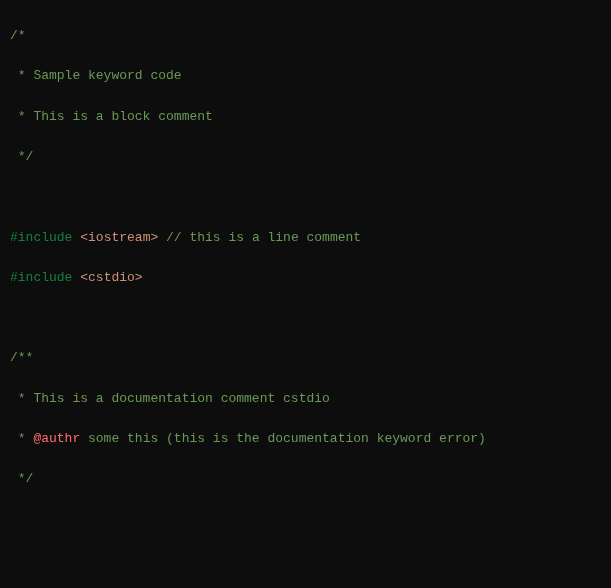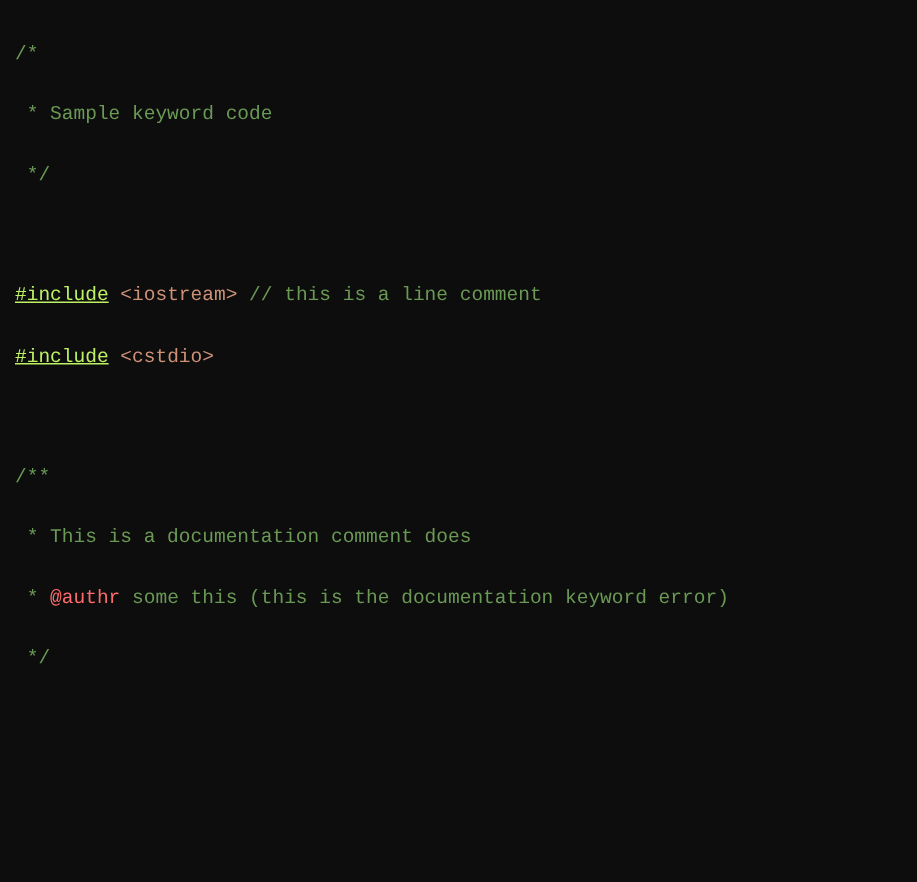--- a/index.html
+++ b/index.html
@@ -14,42 +14,43 @@
       overflow: hidden;
     }
     .code-block {
       padding: 6px 10px;
       white-space: pre;
     }
     .c-comment { color: #6a9955; }
     .c-doc-comment { color: #6a9955; }
     .c-doc-keyword { color: #569cd6; }
     .c-doc-error { color: #ff6b6b; }
-    .c-preprocessor { color: #bef264; text-decoration: underline; }
+    .c-preprocessor { color: #15803d; }
     .c-include-file { color: #ce9178; margin-top: 12px; }
     .line-normal {
       display: block;
     }
     span.line-active, span.line-error, span.line-normal {
       display: block;
     }
   </style>
 </head>
 <body>
 
 <div class="code-block">
 <span class="line-normal"><span class="c-comment">/*</span></span>
 <span class="line-normal"><span class="c-comment"> * Sample keyword code</span></span>
+<span class="line-normal"><span class="c-comment"> * This is a block comment</span></span>
 <span class="line-normal"><span class="c-comment"> */</span></span>
 <span class="line-normal"> </span>
 <span class="line-normal"><span class="c-preprocessor">#include</span> <span class="c-include-file">&lt;iostream&gt;</span> <span class="c-comment">// this is a line comment</span></span>
 <span class="line-normal"><span class="c-preprocessor">#include</span> <span class="c-include-file">&lt;cstdio&gt;</span></span>
 <span class="line-normal"> </span>
 <span class="line-normal"><span class="c-doc-comment">/**</span></span>
-<span class="line-normal"><span class="c-doc-comment"> * This is a documentation comment does</span></span>
+<span class="line-normal"><span class="c-doc-comment"> * This is a documentation comment cstdio</span></span>
 <span class="line-normal"><span class="c-doc-comment"> * </span><span class="c-doc-error">@authr</span><span class="c-doc-comment"> some this (this is the documentation keyword error)</span></span>
 <span class="line-normal"><span class="c-doc-comment"> */</span></span>
 <span class="line-normal"> </span>
 
 
 
 
 
 
 

